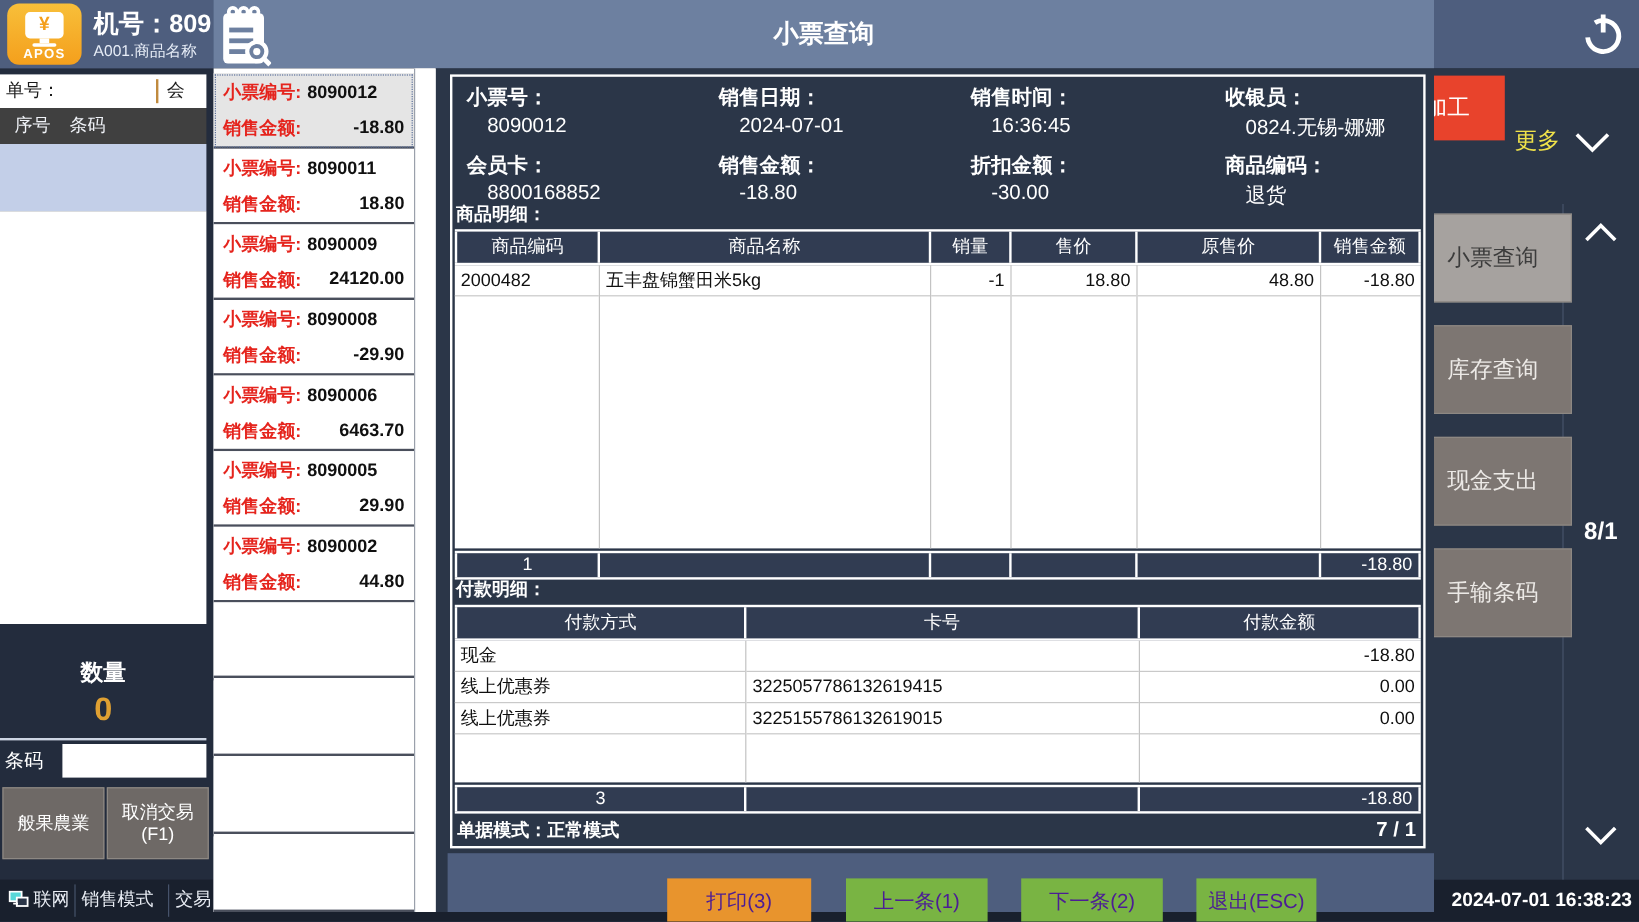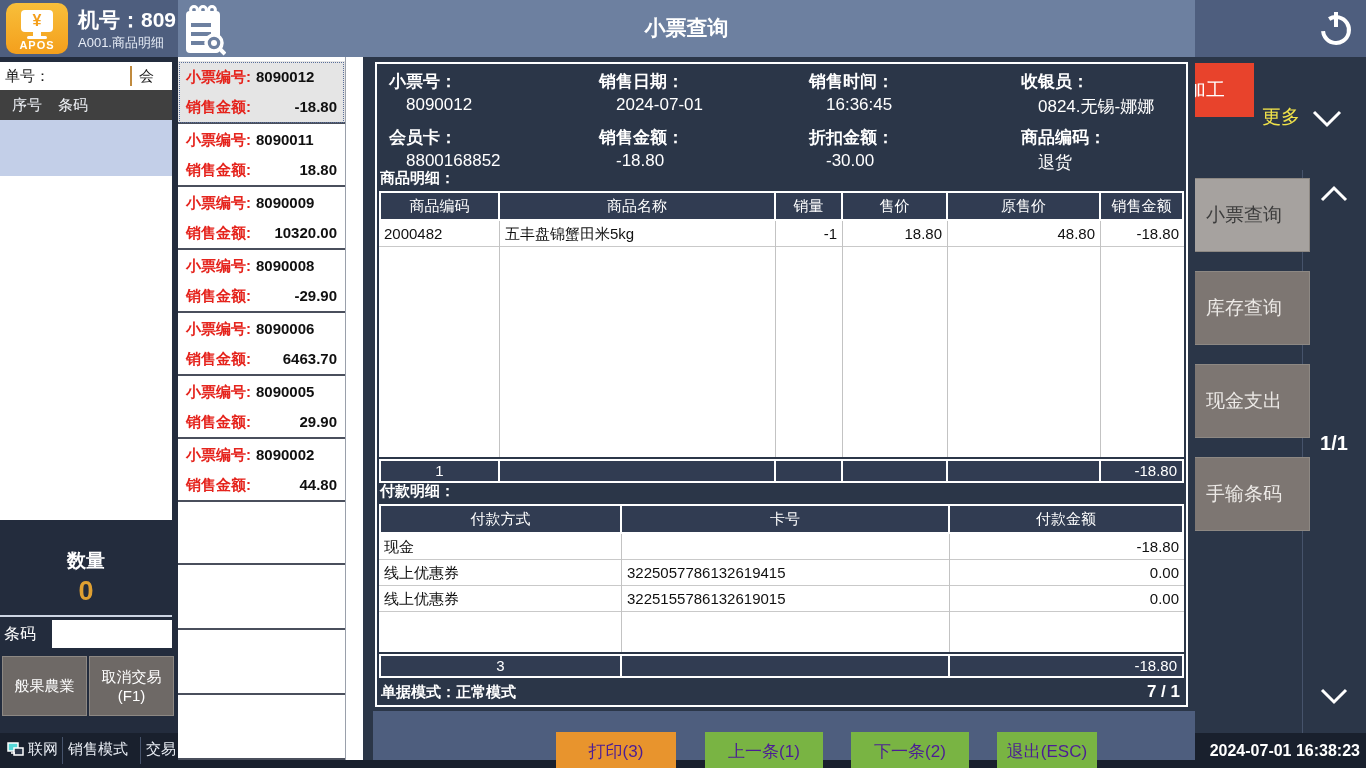--- a/index.html
+++ b/index.html
@@ -140,21 +140,21 @@
 <div id="app">
 
   <div class="abs topbar">
     <div class="abs logo">
       <div class="logo-monitor">¥</div>
       <div class="logo-stand"></div>
       <div class="logo-base"></div>
       <div class="logo-text">APOS</div>
     </div>
     <div class="abs machine">机号：809</div>
-    <div class="abs store">A001.商品明细</div>
+    <div class="abs store">A001.商品名称</div>
     <div class="abs power">
       <svg width="40" height="40" viewBox="0 0 40 40">
         <circle cx="20" cy="22" r="13" fill="none" stroke="#fff" stroke-width="4" stroke-dasharray="67 15" transform="rotate(-122 20 22)"></circle>
         <line x1="20" y1="4" x2="20" y2="19" stroke="#fff" stroke-width="4"></line>
       </svg>
     </div>
   </div>
   <div class="abs version">1.15 DB版本：A028.20240621</div>
 
   <div class="abs orderrow">
@@ -206,21 +206,21 @@
   <div class="abs rdivider"></div>
   <div class="abs rbtn rbtn-active" style="top:178px">小票查询</div>
   <div class="abs rbtn rbtn-n" style="top:271px">库存查询</div>
   <div class="abs rbtn rbtn-n" style="top:364px">现金支出</div>
   <div class="abs rbtn rbtn-n" style="top:457px">手输条码</div>
   <div class="abs rchev" style="top:182px">
     <svg width="32" height="24" viewBox="0 0 32 24">
         <polyline points="4,18 16,6 28,18" fill="none" stroke="#fff" stroke-width="3"></polyline>
       </svg>
   </div>
-  <div class="abs rpage">1/1</div>
+  <div class="abs rpage">8/1</div>
   <div class="abs rchev" style="top:684px">
     <svg width="32" height="24" viewBox="0 0 32 24">
         <polyline points="4,6 16,18 28,6" fill="none" stroke="#fff" stroke-width="3"></polyline>
       </svg>
   </div>
 
   <div class="abs mtitle">
     <span class="clipicon">
       <svg width="44" height="54" viewBox="0 0 44 54">
         <rect x="4" y="8" width="34" height="42" rx="4" fill="#fff"></rect>
@@ -252,21 +252,21 @@
         <div class="rl-line1"><span class="red">小票编号:</span><span class="blk">8090011</span></div>
         <div class="rl-line2">
             <span class="red">销售金额:</span>
             <span class="blk">18.80</span>
           </div>
       </div>
       <div class="rl-item" style="top:130px">
         <div class="rl-line1"><span class="red">小票编号:</span><span class="blk">8090009</span></div>
         <div class="rl-line2">
             <span class="red">销售金额:</span>
-            <span class="blk">10320.00</span>
+            <span class="blk">24120.00</span>
           </div>
       </div>
       <div class="rl-item" style="top:193px">
         <div class="rl-line1"><span class="red">小票编号:</span><span class="blk">8090008</span></div>
         <div class="rl-line2">
             <span class="red">销售金额:</span>
             <span class="blk">-29.90</span>
           </div>
       </div>
       <div class="rl-item" style="top:256px">

